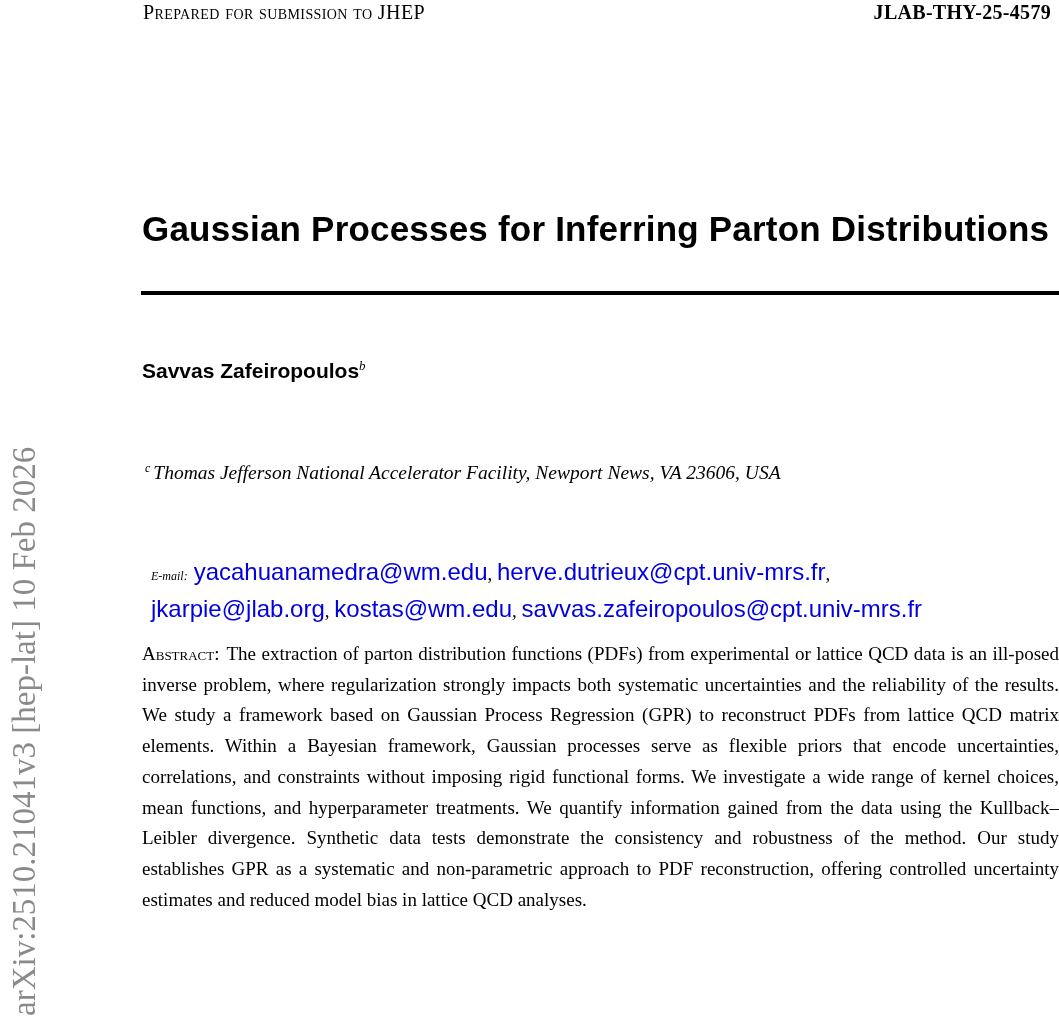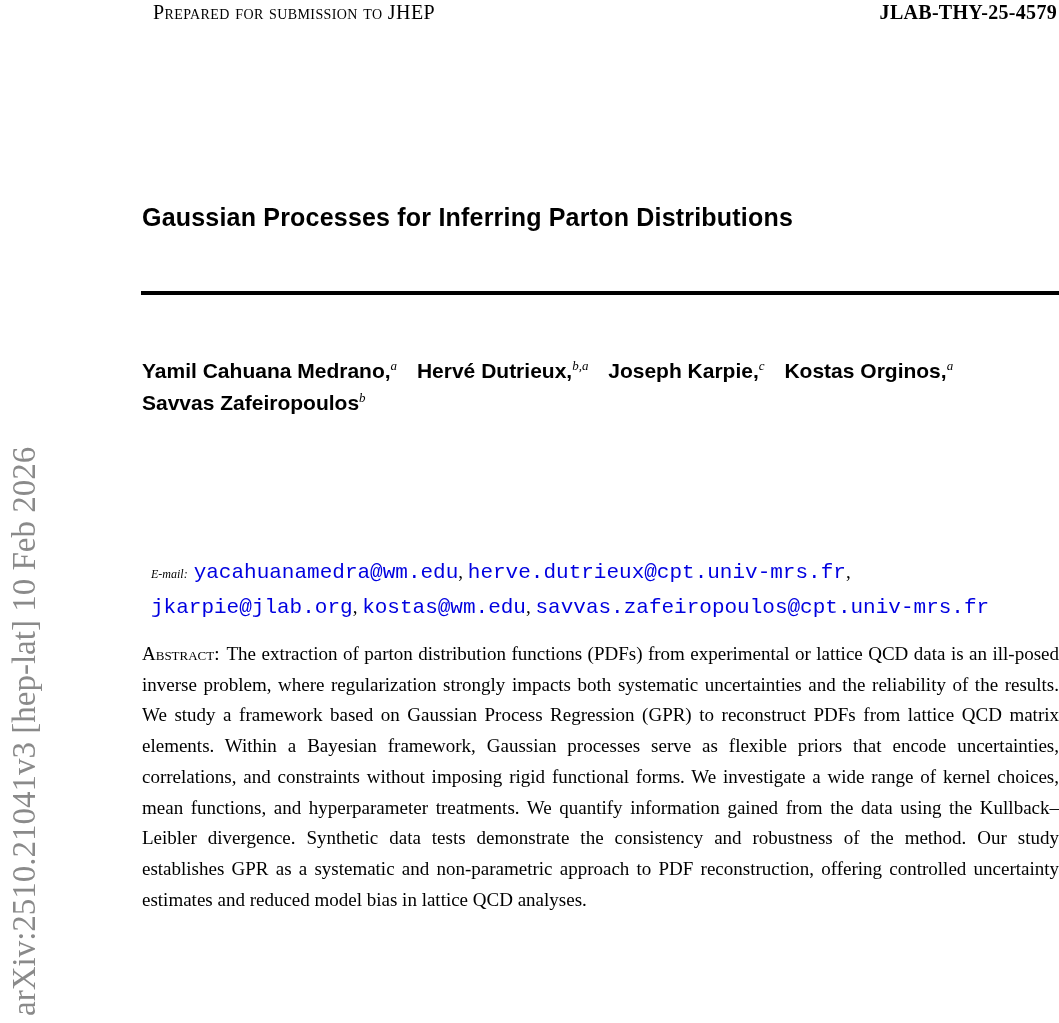--- a/index.html
+++ b/index.html
@@ -21,39 +21,38 @@
     transform-origin: 0 0;
     white-space: nowrap;
     font-family: "Liberation Serif", serif;
     font-size: 33px;
     color: var(--watermark_gray, #8a8a8a);
   }
 
   
   .header {
     position: absolute;
-    top: 1px; left: 143px; right: 2px;
+    top: 1px; left: 143px; right: 8px;
     display: flex;
     justify-content: space-between;
     align-items: flex-end;
-    margin-left: 10px;
   }
   .header-left {
     font-variant: small-caps;
     font-size: 20px;
     letter-spacing: 0.4px;
   }
   .header-right { font-size: 20px; letter-spacing: 0.3px; font-weight: bold; }
 
   .title {
     position: absolute;
     top: 186px; left: 142px; width: 917px;
     font-family: "Liberation Sans", sans-serif;
     font-weight: 700;
-    font-size: 25px;
+    font-size: 35px;
     white-space: nowrap;
     letter-spacing: 0.2px;
   }
 
   .rule {
     position: absolute;
     top: 291px; left: 141px; width: 918px; height: 4px;
     background: #000;
   }
 
@@ -87,22 +86,22 @@
   .affil-sup { font-size: 12px; margin-right: 3px; }
 
   .emails {
     position: absolute;
     top: 556px; left: 151px; width: 908px;
     font-size: 19px;
     line-height: 31.5px;
   }
   .email-label { font-style: italic; font-size: 12px; margin-right: 6px; }
   .email {
-    font-family: Liberation Mono, monospace;
-    font-size: 21px;
+    font-family: Liberation Sans, sans-serif;
+    font-size: 24px;
     color: var(--link_blue, #0000e0);
     text-decoration: none;
     margin-top: 31px;
   }
   .email-sep { font-size: 19px; color: #000; }
 
   .abstract {
     position: absolute;
     top: 639px; left: 142px; width: 917px;
     font-size: 19px;
@@ -124,31 +123,26 @@
   <span class="header-left">Prepared for submission to JHEP</span>
   <span class="header-right">JLAB-THY-25-4579</span>
 </div>
 
 <h1 class="title">Gaussian Processes for Inferring Parton Distributions</h1>
 
 <div class="rule"></div>
 
 <div class="authors">
   <div>
-    <span class="author"><span>Yamil Cahuana Medrano,</span><span class="author-sup">a</span></span>
-    <span class="author"><span>Hervé Dutrieux,</span><span class="author-sup">b,a</span></span>
-    <span class="author"><span>Joseph Karpie,</span><span class="author-sup">c</span></span>
-    <span class="author"><span>Kostas Orginos,</span><span class="author-sup">a</span></span>
-  </div>
-  <div>
     <span class="author"><span>Savvas Zafeiropoulos</span><span class="author-sup">b</span></span>
   </div>
 </div>
 
 <div class="affiliations">
+  <div><span class="affil-sup">c</span><span>Thomas Jefferson National Accelerator Facility, Newport News, VA 23606, USA</span></div>
 </div>
 
 <div class="emails">
   <div>
     <span class="email-label">E-mail:</span><a class="email" href="#">yacahuanamedra@wm.edu</a><span class="email-sep">, </span><a class="email" href="#">herve.dutrieux@cpt.univ-mrs.fr</a><span class="email-sep">,</span>
   </div>
   <div>
     <a class="email" href="#">jkarpie@jlab.org</a><span class="email-sep">, </span><a class="email" href="#">kostas@wm.edu</a><span class="email-sep">, </span><a class="email" href="#">savvas.zafeiropoulos@cpt.univ-mrs.fr</a>
   </div>
 </div>

